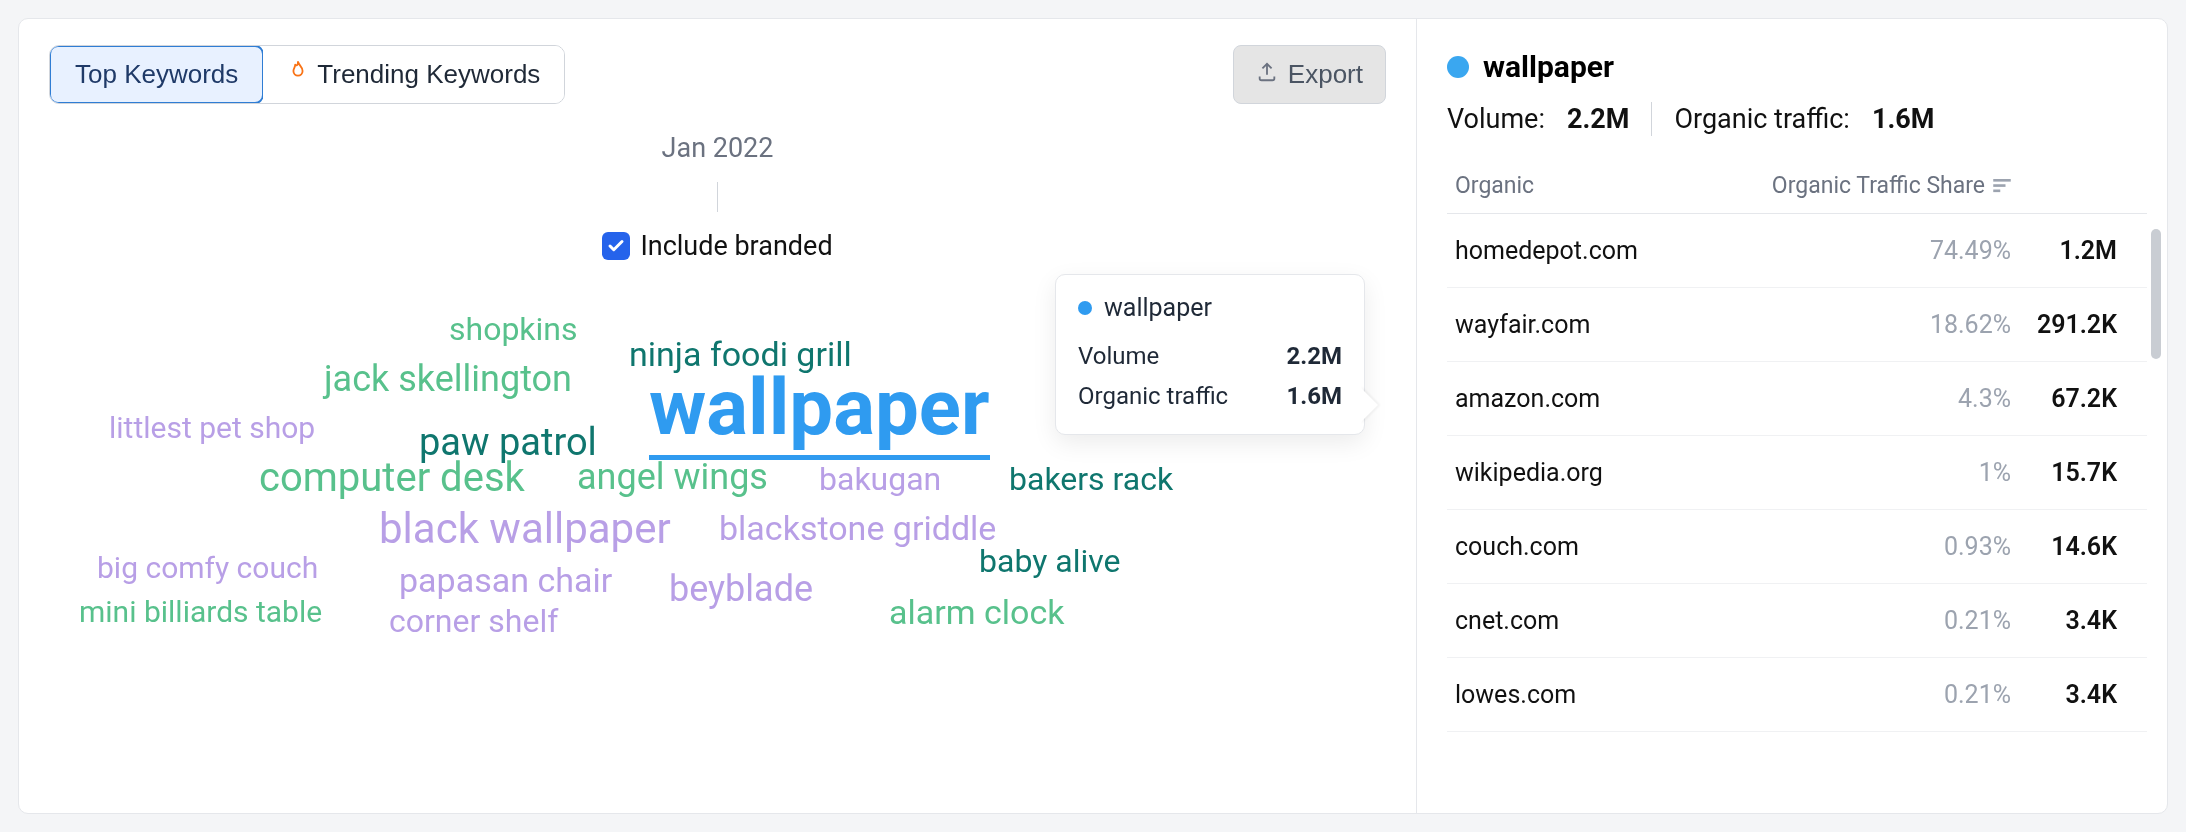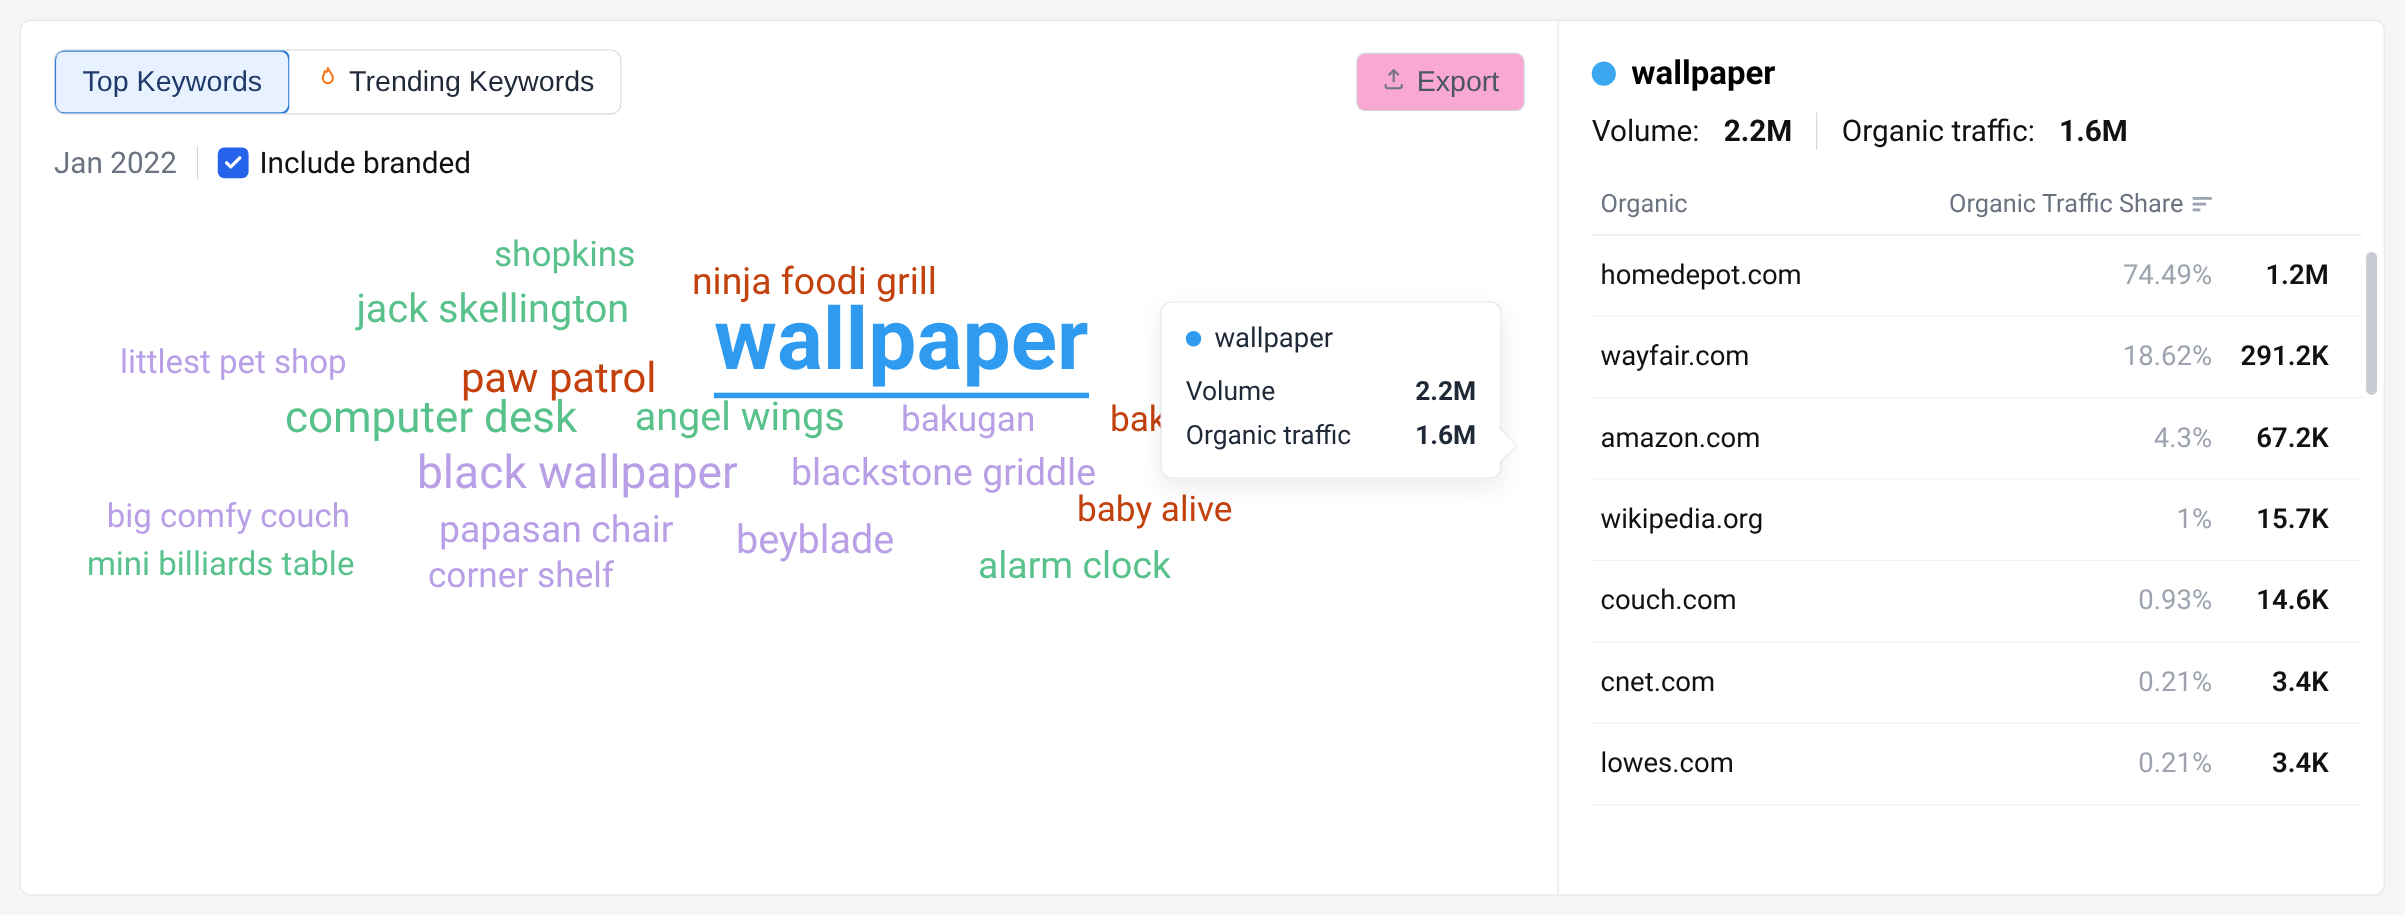--- a/index.html
+++ b/index.html
@@ -28,21 +28,20 @@
     width: 750px;
     padding: 30px 20px 10px 30px;
     display: flex;
     flex-direction: column;
     position: relative;
   }
 
   
   .top-row {
     display: flex;
-    align-items: center;
     justify-content: space-between;
     margin-bottom: 28px;
   }
   .tab-group {
     display: inline-flex;
     border: 1px solid #d1d5db;
     border-radius: 10px;
     overflow: hidden;
   }
   .tab-btn {
@@ -67,36 +66,37 @@
   .flame-icon {
     width: 22px;
     height: 26px;
   }
   .export-btn {
     display: inline-flex;
     align-items: center;
     gap: 10px;
     padding: 10px 22px;
     border: 1px solid #d1d5db;
-    background: #f9a8d4;
+    background: #e5e5e5;
     border-radius: 8px;
     font-size: 26px;
     color: #4b5563;
     cursor: pointer;
   }
   .export-icon { width: 22px; height: 22px; }
 
   
   .filter-row {
     display: flex;
     align-items: center;
     gap: 18px;
     font-size: 27px;
     color: #6b7280;
     margin-bottom: 30px;
+    flex-direction: column;
   }
   .vdiv {
     width: 1px;
     height: 30px;
     background: #d1d5db;
   }
   .check-wrap {
     display: inline-flex;
     align-items: center;
     gap: 10px;
@@ -120,21 +120,21 @@
     width: 100%;
     height: 540px;
   }
   .cloud-word {
     position: absolute;
     white-space: nowrap;
     cursor: pointer;
   }
   .c-green  { color: #58c18c; }
   .c-purple { color: #b89fe6; }
-  .c-blue   { color: #c2410c; }
+  .c-blue   { color: #0f766e; }
   .c-bigblue {
     color: #2f9bf0;
     font-weight: 700;
     border-bottom: 5px solid #2f9bf0;
     padding-bottom: 2px;
   }
 
   
   .tooltip {
     position: absolute;

